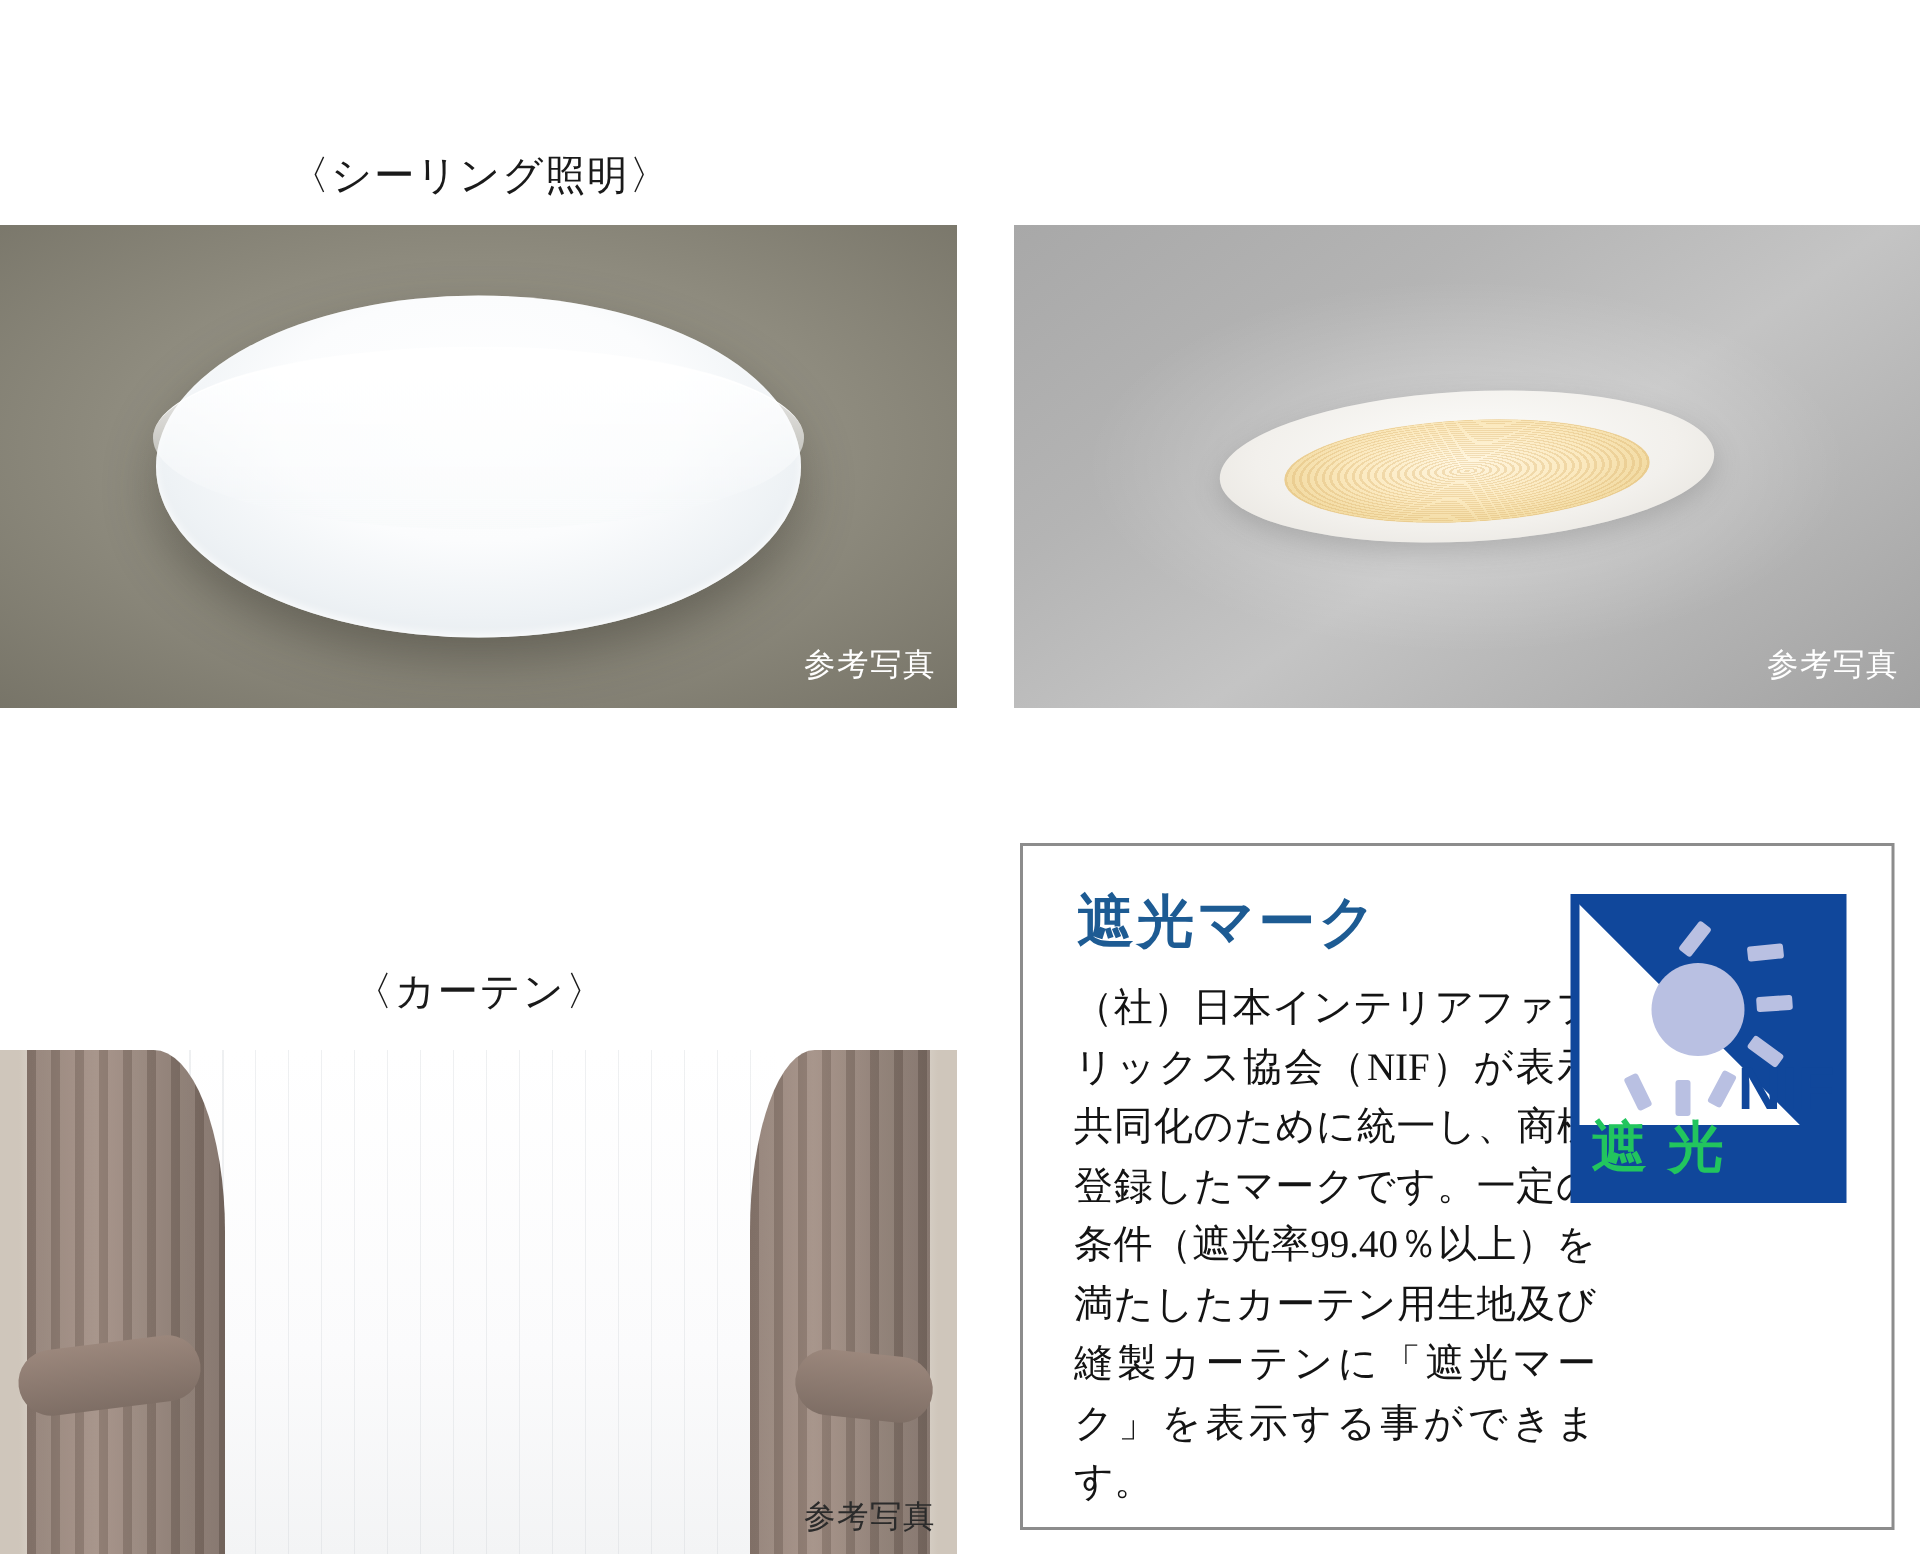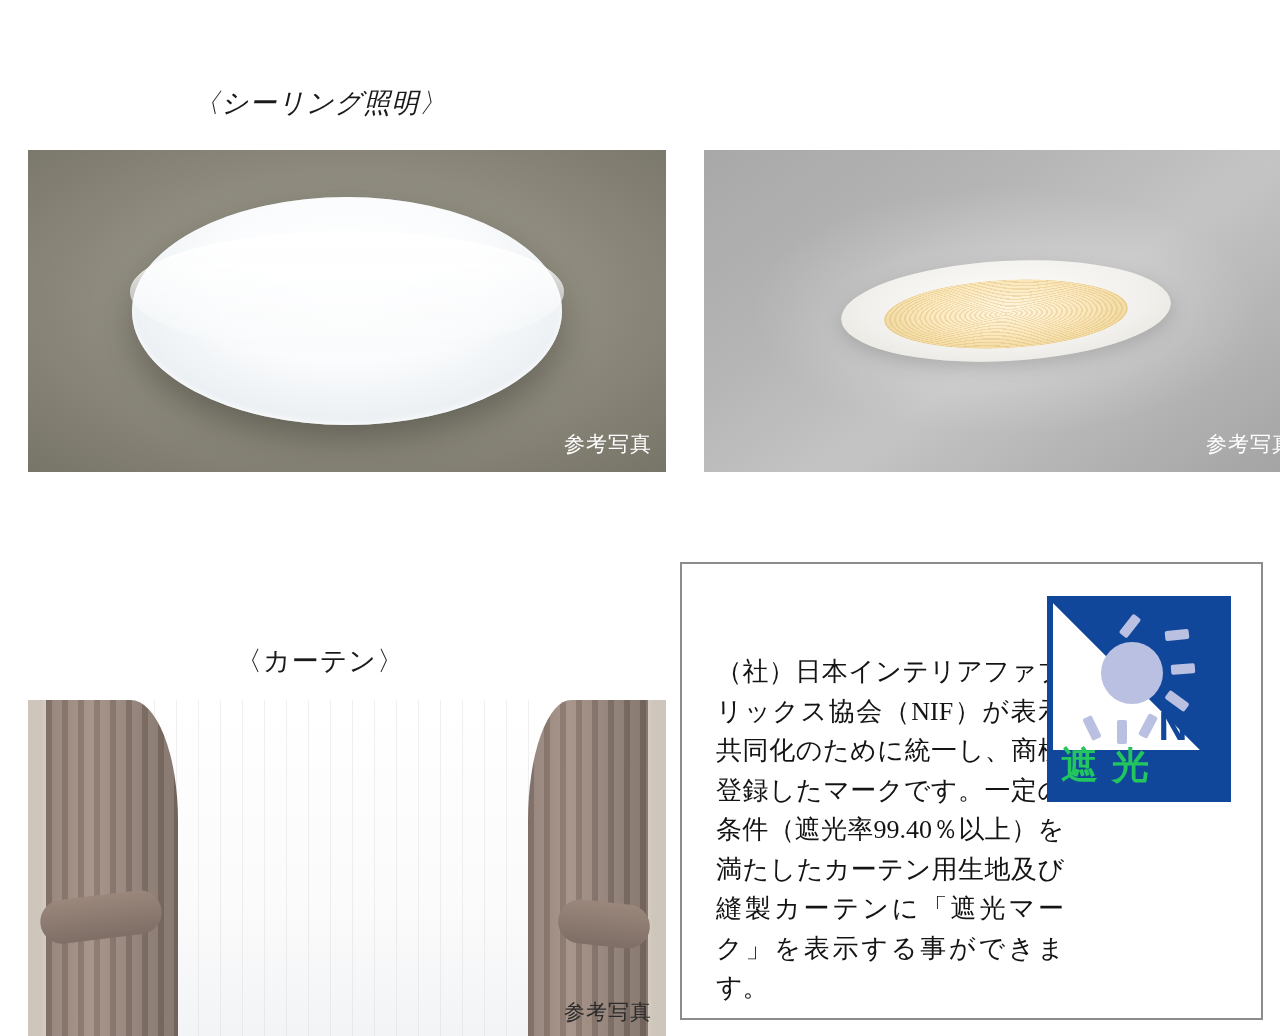--- a/index.html
+++ b/index.html
@@ -28,29 +28,28 @@
   .photo-caption{
     position:absolute;
     font-family:"Liberation Serif","DejaVu Serif",serif;
     font-size:27px;
     color:#1a1a1a;
     white-space:nowrap;
     letter-spacing:1px;
     text-align:center;
     line-height:1;
   }
-  #ceiling-caption{left:0;top:90px;width:640px;font-style:italic;}
+  #ceiling-caption{left:0;top:104px;width:640px;}
   #downlight-caption{left:676px;top:98px;width:604px;}
   #curtain-caption{left:0;top:648px;width:640px;}
 
   
   .photo{
     position:absolute;
     overflow:hidden;
-    margin-left:28px;
   }
   #photo-ceiling{left:0;top:150px;width:638px;height:322px;
     background:
       radial-gradient(ellipse 46% 42% at 50% 52%, #fdfdfd 0%, #f4f3f0 38%, rgba(160,155,140,.55) 62%, rgba(120,116,103,.0) 78%),
       radial-gradient(ellipse 86% 86% at 50% 46%, #a9a69a 0%, #8e8b7e 45%, #6f6c60 100%);
   }
   #photo-downlight{left:676px;top:150px;width:604px;height:322px;
     background:
       radial-gradient(ellipse 60% 55% at 50% 50%, rgba(255,255,255,.38) 0%, rgba(255,255,255,0) 70%),
       linear-gradient(145deg,#a8a8a8 0%,#b4b4b4 30%,#c4c4c4 55%,#a2a2a2 100%);
@@ -211,20 +210,21 @@
     <div class="sheer"></div>
     <div class="curtain-panel" id="curtain-left"></div>
     <div class="curtain-panel" id="curtain-right"></div>
     <div class="curtain-tie" id="tie-left"></div>
     <div class="curtain-tie" id="tie-right"></div>
     <div class="ref-note" id="ref-curtain">参考写真</div>
   </div>
 
   <div id="mark-info-box">
 
+    <div id="mark-title">遮光マーク</div>
 
     <div id="mark-body">（社）日本インテリアファブリックス協会（NIF）が表示共同化のために統一し、商標登録したマークです。一定の条件（遮光率99.40％以上）を満たしたカーテン用生地及び縫製カーテンに「遮光マーク」を表示する事ができます。</div>
 
     <div id="nif-logo">
       <div class="nif-triangle"></div>
       <div class="nif-sun"></div>
 
       <div class="nif-ray" style="left:78px;top:18px;width:10px;height:24px;transform:rotate(38deg);"></div>
       <div class="nif-ray" style="left:118px;top:34px;width:24px;height:10px;transform:rotate(-6deg);"></div>
       <div class="nif-ray" style="left:124px;top:68px;width:24px;height:10px;transform:rotate(-4deg);"></div>

